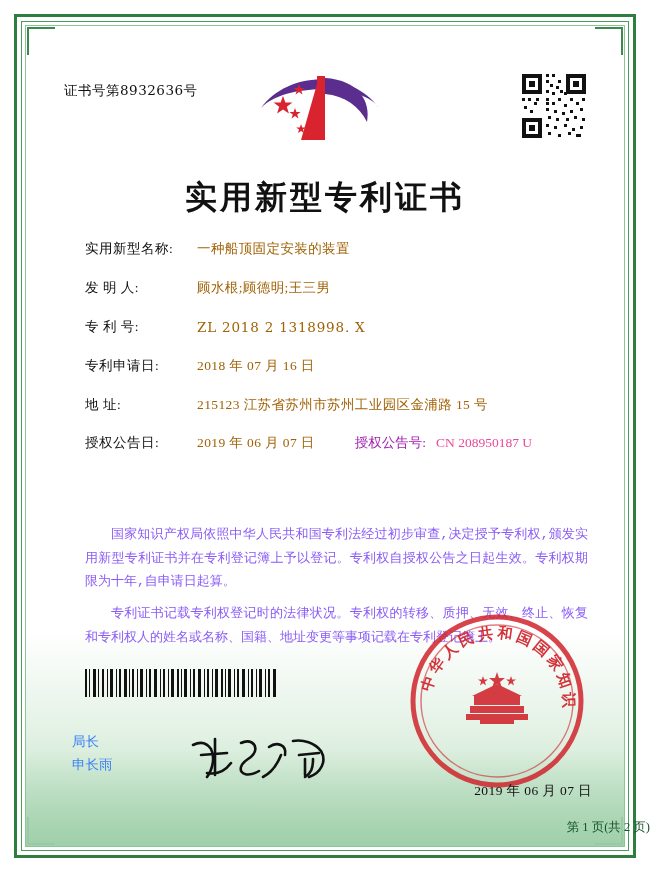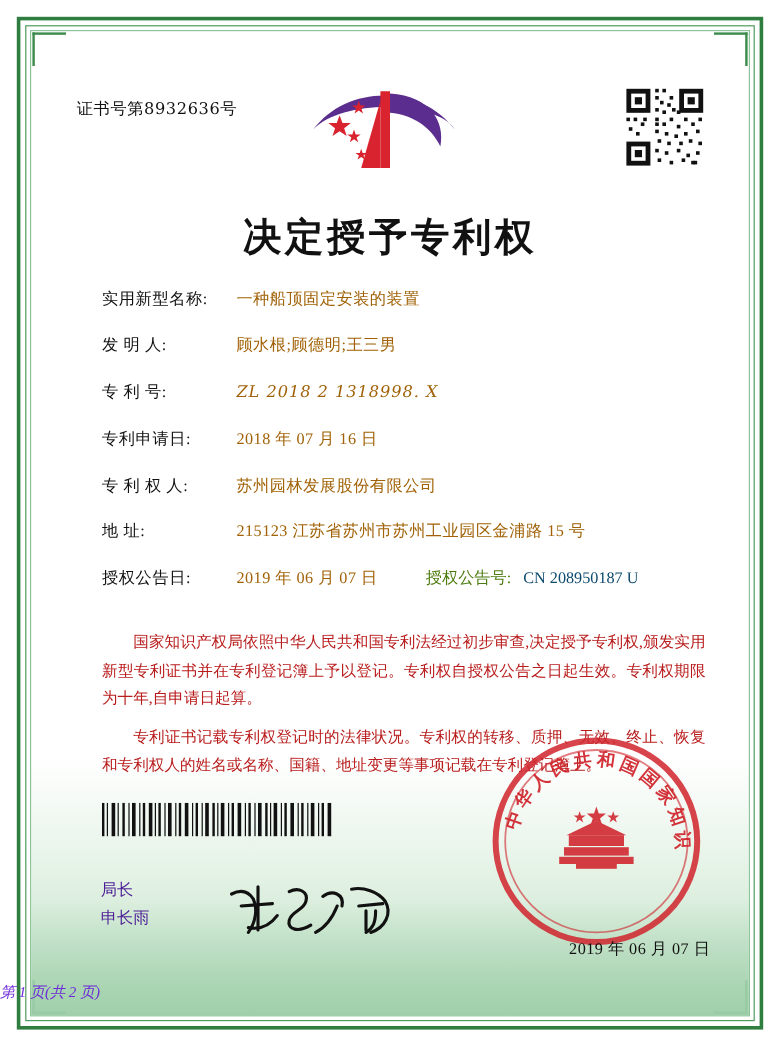--- a/index.html
+++ b/index.html
@@ -148,67 +148,67 @@
     white-space: nowrap;
   }
   .field-value {
     color: #a16207;
     font-size: 13.5px;
     letter-spacing: 0.4px;
   }
   .field-value.mono {
     font-family: "DejaVu Serif", "Liberation Serif", serif;
     letter-spacing: 0.8px;
-    font-style: italic;
   }
 
   .field-row.dual {
     margin-bottom: 2px;
   }
   .dual-second-label {
     margin-left: 40px;
-    color: #4d7c0f;
+    color: #a21caf;
     white-space: nowrap;
   }
   .dual-second-value {
     margin-left: 10px;
-    color: #0c4a6e;
+    color: #ec4899;
   }
 
   .paragraphs {
     position: absolute;
     left: 85px;
     right: 62px;
     top: 523px;
     font-size: 13px;
     line-height: 1.82;
-    color: #b91c1c;
+    color: #8b5cf6;
     text-align: justify;
+    font-family: Liberation Mono, monospace;
   }
   .paragraphs p {
     margin: 0 0 8px 0;
     text-indent: 26px;
   }
 
   
   .barcode {
     position: absolute;
     left: 85px;
     bottom: 175px;
     width: 192px;
     height: 28px;
   }
 
   .sign-block {
     position: absolute;
-    left: 84px;
+    left: 72px;
     bottom: 95px;
     font-size: 13.5px;
     line-height: 1.75;
-    color: #4c1d95;
+    color: #3b82f6;
   }
 
   .handwriting {
     position: absolute;
     left: 185px;
     bottom: 85px;
     width: 150px;
     height: 58px;
   }
 
@@ -229,24 +229,23 @@
     font-size: 13.5px;
     color: #111;
     letter-spacing: 0.4px;
   }
 
   .page-no {
     position: absolute;
     left: 0;
     right: 0;
     bottom: 36px;
-    text-align: left;
+    text-align: right;
     font-size: 12.5px;
-    color: #6d28d9;
-    font-style: italic;
+    color: #14532d;
   }
 </style>
 </head>
 <body>
 
 <div class="certificate">
 
   <div class="border-outer"></div>
   <div class="border-inner"></div>
   <div class="border-hair"></div>
@@ -337,21 +336,21 @@
         <rect x="48" y="60" width="3" height="3"></rect>
           <rect x="58" y="62" width="3" height="3"></rect>
         <rect x="26" y="30" width="3" height="3"></rect>
           <rect x="40" y="18" width="3" height="3"></rect>
         <rect x="44" y="20" width="3" height="3"></rect>
           <rect x="56" y="62" width="3" height="3"></rect>
       </g>
     </svg>
   </div>
 
-  <div class="title">决定授予专利权</div>
+  <div class="title">实用新型专利证书</div>
 
   <div class="fields">
 
     <div class="field-row">
       <span class="field-label">实用新型名称:</span>
       <span class="field-value">一种船顶固定安装的装置</span>
     </div>
 
     <div class="field-row">
       <span class="field-label">发 明 人:</span>
@@ -361,24 +360,20 @@
     <div class="field-row">
       <span class="field-label">专 利 号:</span>
       <span class="field-value mono">ZL 2018 2 1318998. X</span>
     </div>
 
     <div class="field-row">
       <span class="field-label">专利申请日:</span>
       <span class="field-value">2018 年 07 月 16 日</span>
     </div>
 
-    <div class="field-row">
-      <span class="field-label">专 利 权 人:</span>
-      <span class="field-value">苏州园林发展股份有限公司</span>
-    </div>
 
     <div class="field-row">
       <span class="field-label">地 址:</span>
       <span class="field-value">215123 江苏省苏州市苏州工业园区金浦路 15 号</span>
     </div>
 
     <div class="field-row dual">
       <span class="field-label">授权公告日:</span>
       <span class="field-value">2019 年 06 月 07 日</span>
       <span class="dual-second-label">授权公告号:</span>

